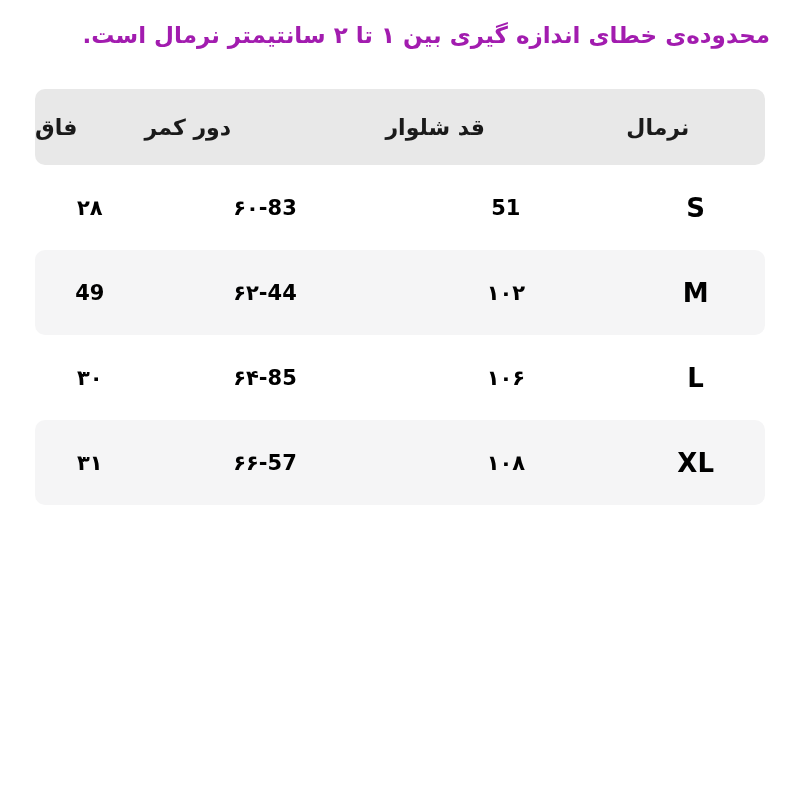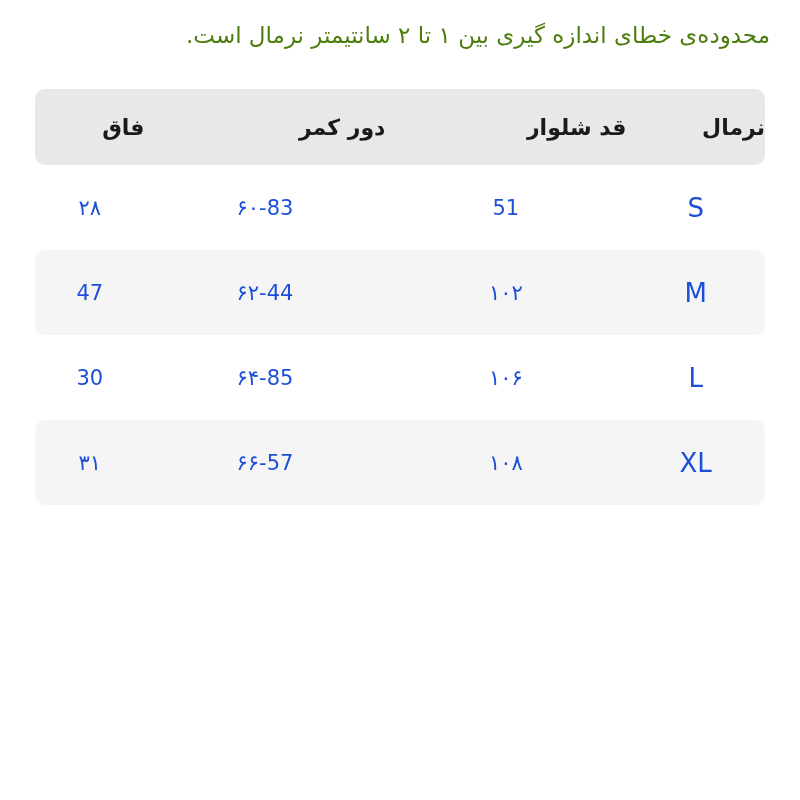--- a/index.html
+++ b/index.html
@@ -15,23 +15,23 @@
     font-family: "DejaVu Sans", sans-serif;
     color: #1a1a1a;
     direction: rtl;
     overflow: hidden;
   }
   .note {
     margin: 0;
     padding: 17px 30px 0 30px;
     text-align: right;
     font-size: 23px;
-    font-weight: 400;
+    font-weight: 700;
     line-height: 36px;
-    color: #4d7c0f;
+    color: #a21caf;
   }
   table.size-table {
     width: 730px;
     margin: 36px auto 0 auto;
     border-collapse: separate;
     border-spacing: 0;
     direction: rtl;
     table-layout: fixed;
   }
   col.c-size   { width: 19%; }
@@ -39,35 +39,35 @@
   col.c-waist  { width: 33%; }
   col.c-rise   { width: 15%; }
 
   thead tr { height: 76px; }
   tbody tr { height: 85px; }
 
   th {
     background: #e8e8e8;
     font-size: 22px;
     font-weight: 700;
-    text-align: right;
+    text-align: left;
     vertical-align: middle;
     color: #1a1a1a;
     padding: 0;
     margin-left: 48px;
   }
   th:first-child { border-radius: 0 10px 10px 0; }
   th:last-child  { border-radius: 10px 0 0 10px; }
 
   td {
     font-size: 21px;
-    font-weight: 400;
+    font-weight: 700;
     text-align: center;
     vertical-align: middle;
-    color: #1d4ed8;
+    color: #000000;
     padding: 0;
     background: transparent;
   }
   td.latin { font-size: 26px; }
 
   tr.striped td { background: #f5f5f6; }
   tr.striped td:first-child { border-radius: 0 10px 10px 0; }
   tr.striped td:last-child  { border-radius: 10px 0 0 10px; }
 </style>
 </head>
@@ -96,27 +96,27 @@
       <tr>
         <td class="latin">S</td>
         <td>51</td>
         <td>۶۰-83</td>
         <td>۲۸</td>
       </tr>
       <tr class="striped">
         <td class="latin">M</td>
         <td>۱۰۲</td>
         <td>۶۲-44</td>
-        <td>47</td>
+        <td>49</td>
       </tr>
       <tr>
         <td class="latin">L</td>
         <td>۱۰۶</td>
         <td>۶۴-85</td>
-        <td>30</td>
+        <td>۳۰</td>
       </tr>
       <tr class="striped">
         <td class="latin">XL</td>
         <td>۱۰۸</td>
         <td>۶۶-57</td>
         <td>۳۱</td>
       </tr>
     </tbody>
   </table>
 

